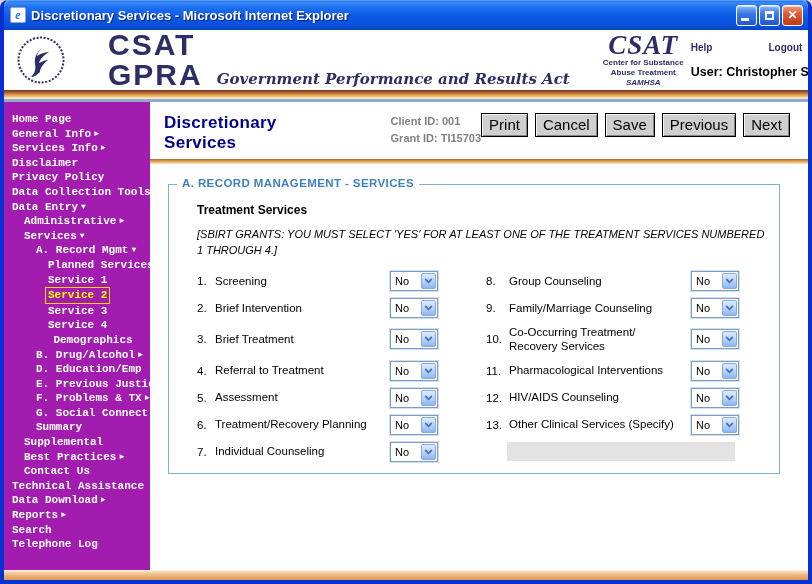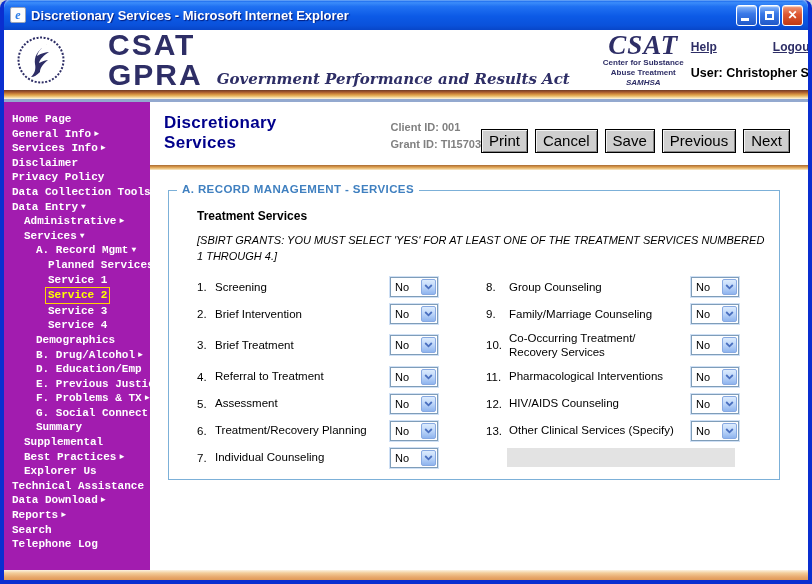--- a/index.html
+++ b/index.html
@@ -57,21 +57,21 @@
     font:italic bold 15px "DejaVu Serif", serif; color:#2e2e66;
     margin-left:14px; margin-bottom:2px; white-space:nowrap;
   }
   .csat-logo{ text-align:center; color:#2e2e66; margin-left:26px; flex:0 0 auto; width:95px; }
   .csat-acronym{ font:italic bold 27px "Liberation Serif", serif; line-height:.9; letter-spacing:1px; }
   .csat-line{ font-size:8px; font-weight:bold; line-height:1.25; }
   .csat-samhsa{ font:italic bold 8px "Liberation Sans", sans-serif; }
   .header-right{ margin-left:auto; width:180px; padding-right:2px; }
   .header-links{ display:flex; }
   .header-link{
-    color:#2e2e66; font-size:12px; font-weight:bold; text-decoration:underline; cursor:pointer;
+    color:#2e2e66; font-size:10px; font-weight:bold; cursor:pointer;
   }
   .header-link + .header-link{ margin-left:56px; }
   .user-line{ margin-top:12px; font-size:12.5px; font-weight:bold; color:#000; white-space:nowrap; }
 
   
   .goldbar{
     height:9px; flex:0 0 9px;
     background:linear-gradient(180deg,#6e3a26 0%,#a3572d 22%,#d08a3c 45%,#e8b45e 65%,#f4dda9 85%,#fdf7ea 100%);
   }
   .bluebar{ height:3px; flex:0 0 3px; background:#93a9cf; }
@@ -85,21 +85,21 @@
   .nav-item{
     color:#fff; font-size:11px; font-weight:bold; line-height:14.6px;
     white-space:nowrap; cursor:pointer;
   }
   .nav-label{ display:inline-block; }
   .nav-label.active{ color:#ffff00; border:1px solid #ffd400; padding:0 2px; margin-left:-3px;text-align:right; }
   .nav-arrow{ font-size:8px; margin-left:3px; vertical-align:1px; }
 
   .main{ flex:1; background:#fff; display:flex; flex-direction:column; min-width:0; }
 
-  .page-header{ display:flex; align-items:flex-end; padding:11px 18px 12px 14px; }
+  .page-header{ display:flex; align-items:flex-start; padding:11px 18px 6px 14px; }
   .page-title{ color:#00008b; font-size:17px; font-weight:bold; letter-spacing:.3px; }
   .id-block{ margin-left:96px; color:#808080; font-size:11px; font-weight:bold; line-height:1.55; white-space:nowrap; }
   .toolbar{ margin-left:auto; display:flex; gap:7px; }
   .tb-btn{
     font-family:"Liberation Sans", sans-serif; font-size:15px; color:#000;
     background:#cfcfcf; border:1px solid #000; padding:2px 7px 3px; cursor:pointer;
     box-shadow: inset 1px 1px 0 #f4f4f4, inset -1px -1px 0 #868686;
   }
   .orange-rule{
     height:5px; flex:0 0 5px;
@@ -205,30 +205,30 @@
         <div class="nav-item" style="padding-left: 8px;"><span class="nav-label">Data Collection Tools</span><span class="nav-arrow">►</span></div>
         <div class="nav-item" style="padding-left: 8px;"><span class="nav-label">Data Entry</span><span class="nav-arrow">▼</span></div>
         <div class="nav-item" style="padding-left: 20px;"><span class="nav-label">Administrative</span><span class="nav-arrow">►</span></div>
         <div class="nav-item" style="padding-left: 20px;"><span class="nav-label">Services</span><span class="nav-arrow">▼</span></div>
         <div class="nav-item" style="padding-left: 32px;"><span class="nav-label">A. Record Mgmt</span><span class="nav-arrow">▼</span></div>
         <div class="nav-item" style="padding-left: 44px;"><span class="nav-label">Planned Services</span></div>
         <div class="nav-item" style="padding-left: 44px;"><span class="nav-label">Service 1</span></div>
         <div class="nav-item" style="padding-left: 44px;"><span class="nav-label active">Service 2</span></div>
         <div class="nav-item" style="padding-left: 44px;"><span class="nav-label">Service 3</span></div>
         <div class="nav-item" style="padding-left: 44px;"><span class="nav-label">Service 4</span></div>
-        <div class="nav-item" style="padding-left: 32px;"><span class="nav-label">Demographics</span></div>
+        <div class="nav-item" style="padding-left: 32px; text-align: center;"><span class="nav-label">Demographics</span></div>
         <div class="nav-item" style="padding-left: 32px;"><span class="nav-label">B. Drug/Alcohol</span><span class="nav-arrow">►</span></div>
         <div class="nav-item" style="padding-left: 32px;"><span class="nav-label">D. Education/Emp</span></div>
         <div class="nav-item" style="padding-left: 32px;"><span class="nav-label">E. Previous Justice</span></div>
         <div class="nav-item" style="padding-left: 32px;"><span class="nav-label">F. Problems &amp; TX</span><span class="nav-arrow">►</span></div>
         <div class="nav-item" style="padding-left: 32px;"><span class="nav-label">G. Social Connect</span></div>
         <div class="nav-item" style="padding-left: 32px;"><span class="nav-label">Summary</span></div>
         <div class="nav-item" style="padding-left: 20px;"><span class="nav-label">Supplemental</span></div>
         <div class="nav-item" style="padding-left: 20px;"><span class="nav-label">Best Practices</span><span class="nav-arrow">►</span></div>
-        <div class="nav-item" style="padding-left: 20px;"><span class="nav-label">Explorer Us</span></div>
+        <div class="nav-item" style="padding-left: 20px;"><span class="nav-label">Contact Us</span></div>
         <div class="nav-item" style="padding-left: 8px;"><span class="nav-label">Technical Assistance</span></div>
         <div class="nav-item" style="padding-left: 8px;"><span class="nav-label">Data Download</span><span class="nav-arrow">►</span></div>
         <div class="nav-item" style="padding-left: 8px;"><span class="nav-label">Reports</span><span class="nav-arrow">►</span></div>
         <div class="nav-item" style="padding-left: 8px;"><span class="nav-label">Search</span></div>
         <div class="nav-item" style="padding-left: 8px;"><span class="nav-label">Telephone Log</span></div>
       </div>
 
     <div class="main">
       <div class="page-header">
         <div class="page-title">Discretionary Services</div>

